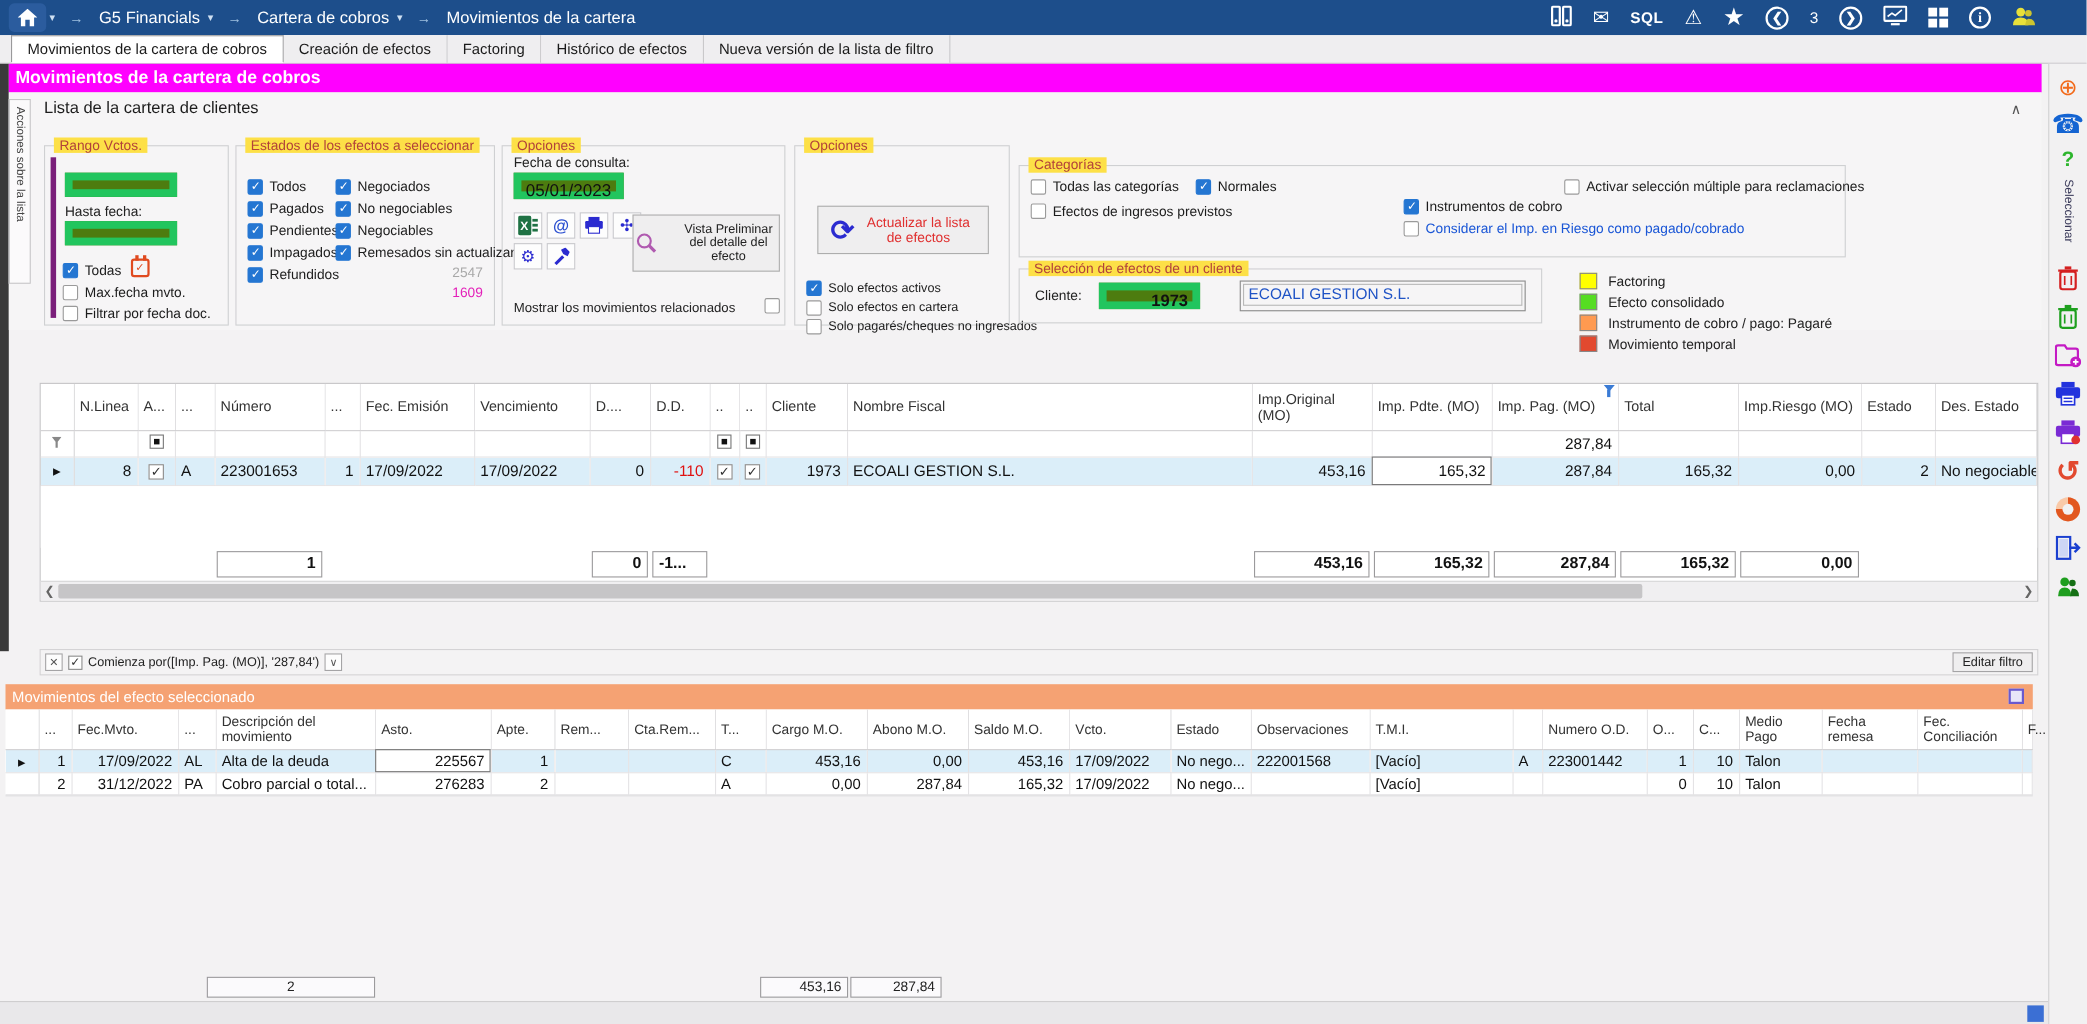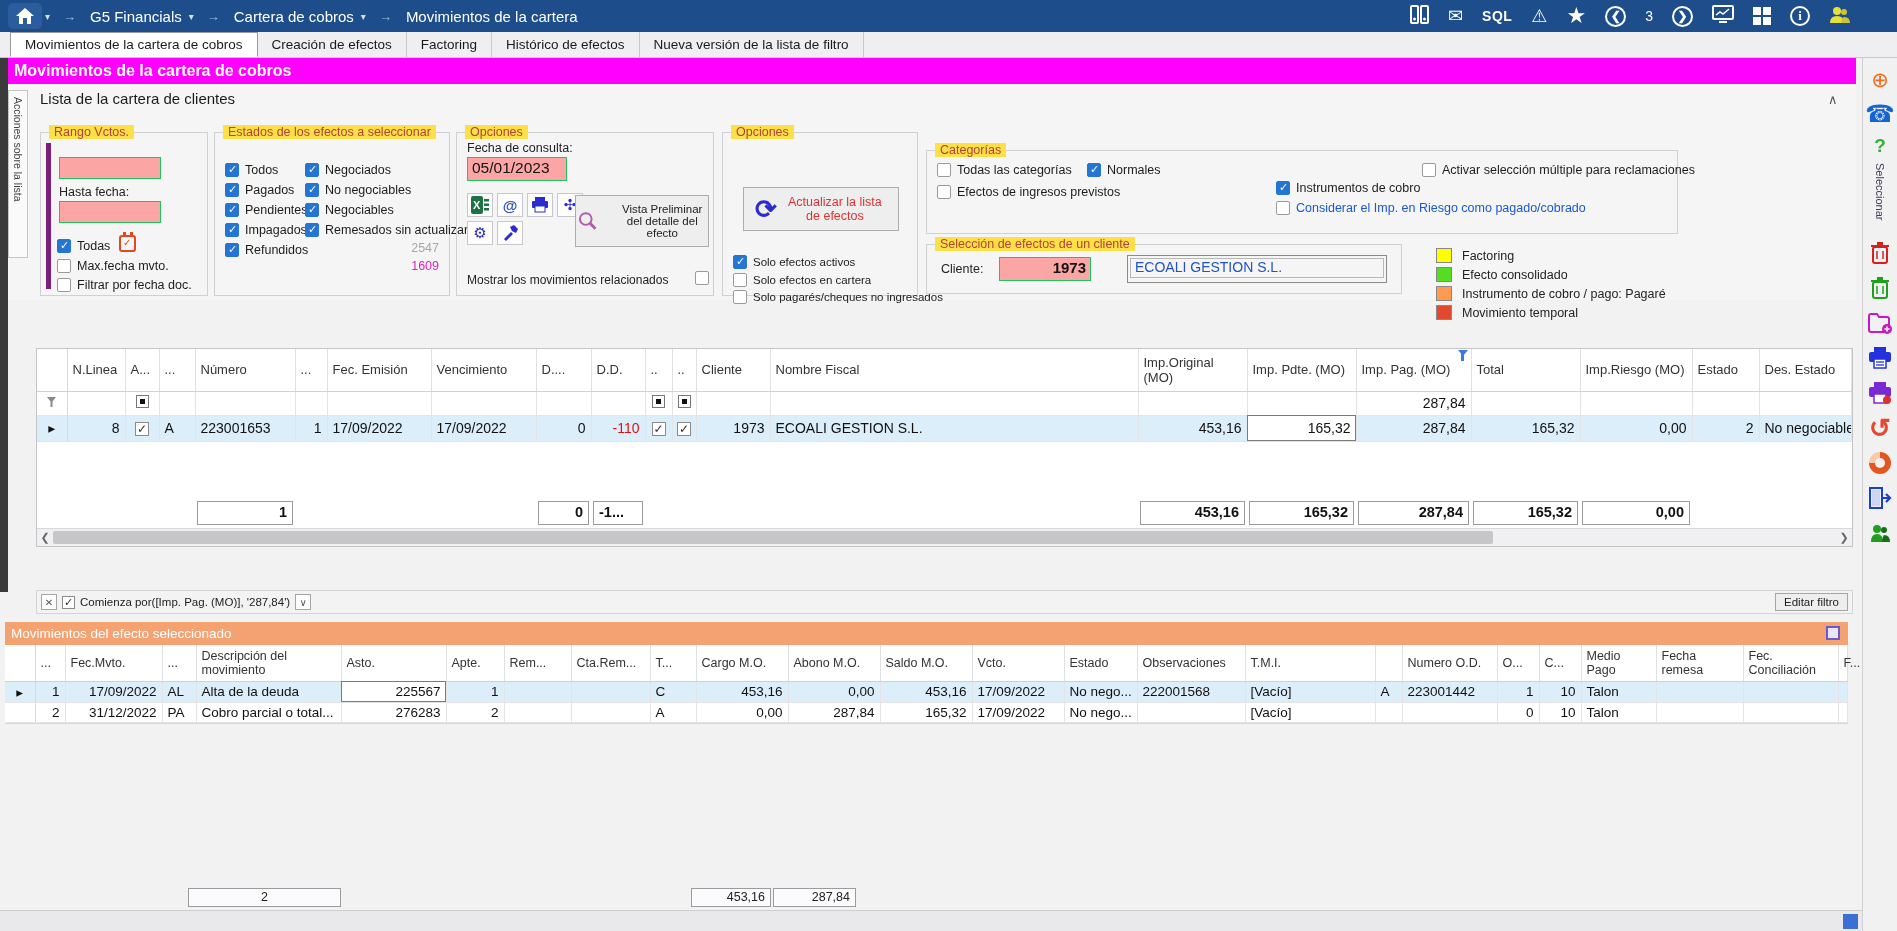--- a/index.html
+++ b/index.html
@@ -37,21 +37,21 @@
   .collapse { position:absolute; left:1828px; top:92px; font-size:13px; color:#555; }
 
   .gb { position:absolute; border:1px solid #cfd0d2; }
   .gb .t { position:absolute; top:-8px; left:8px; background:#fde047; padding:0 5px; color:#b2423a; font-size:12.5px; white-space:nowrap; }
 
   .ck { display:flex; align-items:center; gap:6px; font-size:12.5px; color:#1c1c1c; white-space:nowrap; }
   .box { width:14px; height:14px; border:1px solid #9a9a9a; background:#fff; border-radius:2px; flex:0 0 14px; position:relative; }
   .box.on { background:#2476d2; border-color:#2476d2; }
   .box.on::after { content:"✓"; position:absolute; left:2px; top:-1px; color:#fff; font-size:11px; }
 
-  .input { background:#fca5a5; border:1px solid #22c55e; font-size:15px; color:#111; padding:1px 4px; }
+  .input { background:#4d7c0f; border:7px solid #22c55e; font-size:15px; color:#111; padding:1px 4px; }
   .pbar { position:absolute; width:5px; background:#7a1f7a; }
   .cal-ic { width:17px; height:17px; border:2px solid #e04a1f; border-radius:3px; position:relative; }
   .cal-ic::before { content:""; position:absolute; top:-5px; left:2px; width:3px; height:5px; background:#e04a1f; box-shadow:7px 0 #e04a1f; }
   .cal-ic::after { content:"✓"; color:#e04a1f; font-size:10px; position:absolute; left:2px; top:0; }
 
   .count-gray { color:#a8a8a8; font-size:12.5px; }
   .count-mag { color:#e320b9; font-size:12.5px; }
 
   .tool-ic { width:26px; height:24px; border:1px solid #c8c8cc; background:#fdfdfd; display:flex; align-items:center; justify-content:center; font-size:15px; }
   .btn { background:#efeeef; border:1px solid #adadad; display:flex; align-items:center; justify-content:center; text-align:center; }

